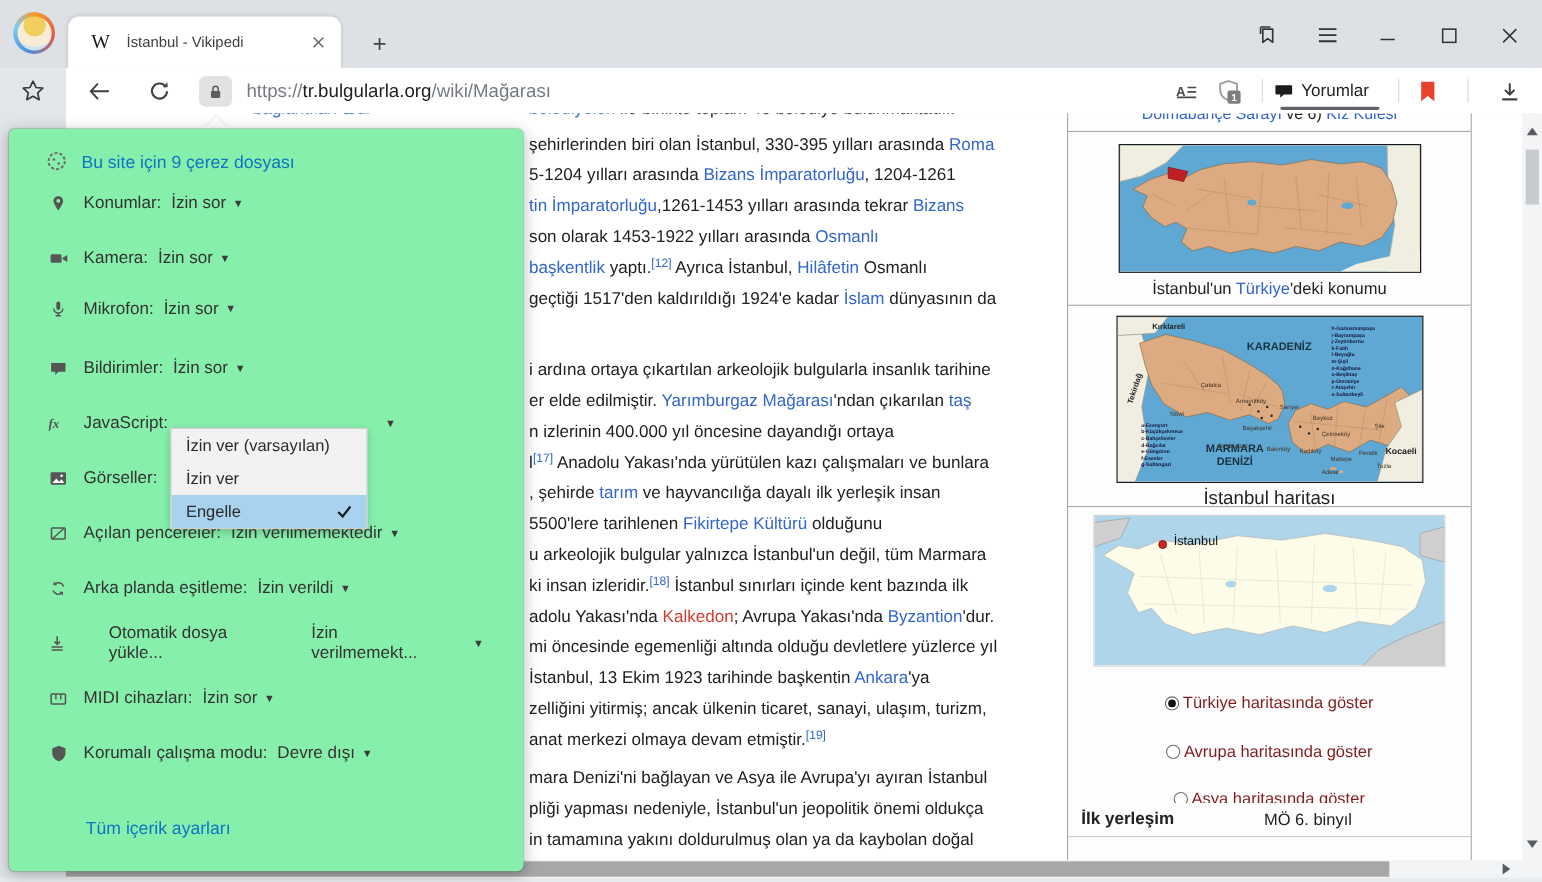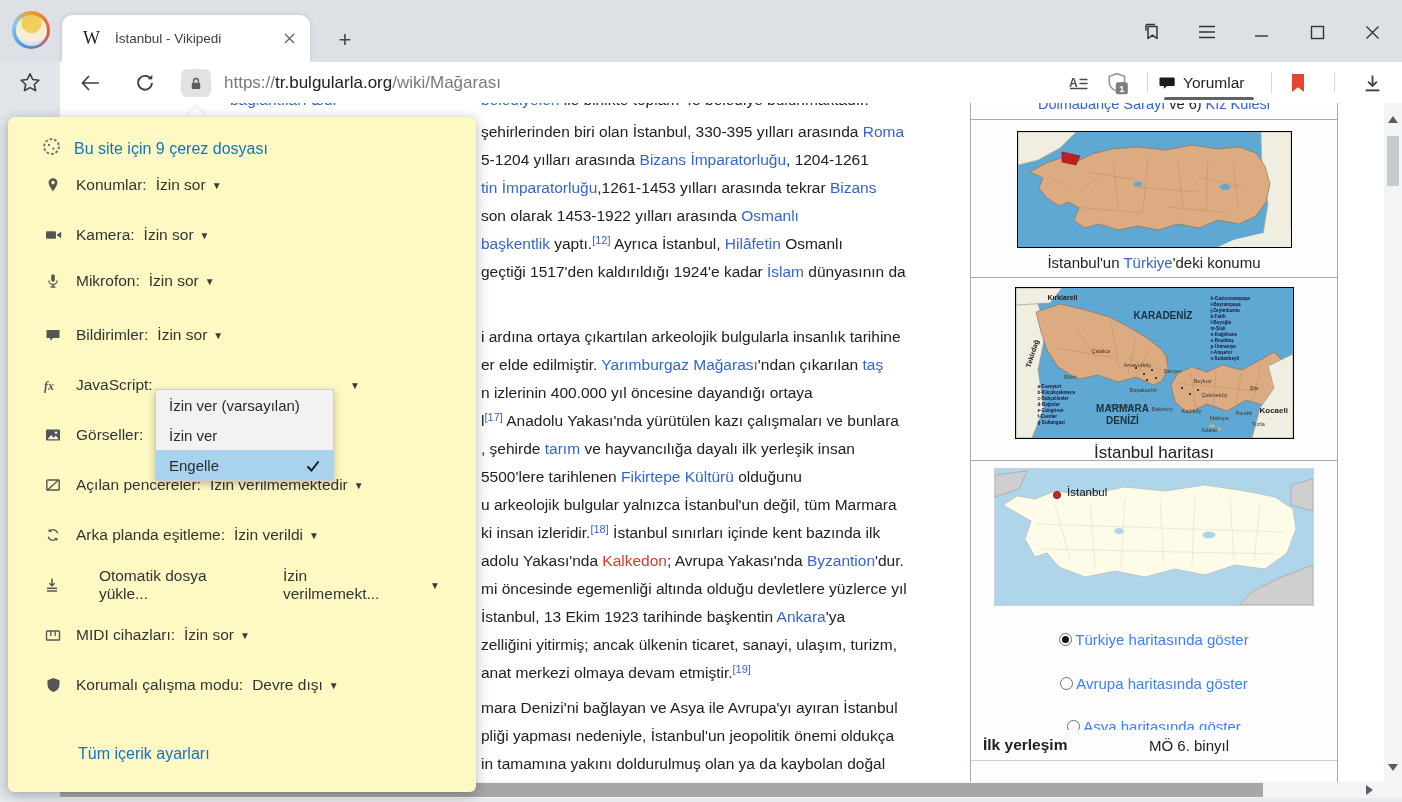--- a/index.html
+++ b/index.html
@@ -44,21 +44,21 @@
   #infobox{left:970px;top:103px;width:366px;height:679px;background:#fdfdfd;
            border-left:1px solid #a2a9b1;border-right:1px solid #a2a9b1;overflow:hidden;font-size:15px;}
   .ib-row{border-bottom:1px solid #a2a9b1;overflow:hidden;}
   #ib-toplink{height:16px;text-align:center;}
   #ib-toplink .inner{margin-top:-7px;font-size:14.5px;white-space:nowrap;}
   .mapframe{display:block;margin:0 auto;border:1px solid #000;position:relative;overflow:hidden;}
   .caption{text-align:center;color:#202122;}
   .maplabel{position:absolute;white-space:nowrap;}
   .legend{position:absolute;font-size:4.6px;line-height:6px;white-space:pre;color:#14143c;font-weight:bold;}
   #radios{margin-top:11px;text-align:center;}
-  .radio-line{height:19.5px;display:flex;align-items:center;justify-content:center;font-size:15px;color:#3b82f6;margin-top:24px;}
+  .radio-line{height:19.5px;display:flex;align-items:center;justify-content:center;font-size:15px;color:#7f1d1d;margin-top:24px;}
   .radio{width:13px;height:13px;border:1px solid #6d6d6d;border-radius:50%;margin-right:3px;background:#fff;
          display:inline-flex;align-items:center;justify-content:center;box-sizing:border-box;}
   .radio.sel::after{content:"";width:7px;height:7px;border-radius:50%;background:#111;}
   #coordline{margin-top:10px;text-align:center;font-size:15px;}
   #coordline a{color:#3366cc;text-decoration:none;}
   .ib-kv{display:flex;align-items:center;height:30px;border-bottom:1px solid #c8ccd1;}
   .ib-kv .k{font-weight:bold;padding-left:12px;width:178px;box-sizing:border-box;font-size:15.5px;}
   .ib-kv .v{font-size:15px;} .v.link{color:#3366cc;}
 
   
@@ -66,21 +66,21 @@
   #vsb-thumb{left:1387px;top:136px;width:12px;height:50px;background:#c7cbd0;}
   #hsb{left:60px;top:782px;width:1324px;height:16px;background:#f3f4f6;}
   #hsb-thumb{left:60px;top:783px;width:1203px;height:14px;background:#a7a7a7;}
   #sb-corner{left:1384px;top:782px;width:18px;height:20px;background:#f3f4f6;}
   #bottomstrip{left:0;top:798px;width:1402px;height:4px;background:#e8ebee;}
   .tri-up{width:0;height:0;border-left:5px solid transparent;border-right:5px solid transparent;border-bottom:7px solid #595d62;}
   .tri-down{width:0;height:0;border-left:5px solid transparent;border-right:5px solid transparent;border-top:7px solid #595d62;}
   .tri-right{width:0;height:0;border-top:5px solid transparent;border-bottom:5px solid transparent;border-left:7px solid #595d62;}
 
   
-  #panel{left:8px;top:117px;width:468px;height:675px;background:#fef9c3;border-radius:6px;
+  #panel{left:8px;top:117px;width:468px;height:675px;background:#86efac;border-radius:6px;
          box-shadow:0 3px 14px rgba(0,0,0,.28), 0 0 1px rgba(0,0,0,.2);z-index:40;}
   #panel-notch{left:189px;top:110px;width:15px;height:15px;background:#fff;transform:rotate(45deg);
                box-shadow:-2px -2px 3px rgba(0,0,0,.06);z-index:39;}
   #cookie-row{position:absolute;left:34px;top:20px;display:flex;align-items:center;}
   #cookie-link{margin-left:13px;font-size:16px;color:#1173c4;}
   .perm-row{position:absolute;left:36px;height:24px;display:flex;align-items:center;font-size:15.5px;color:#333;}
   .perm-icon{width:18px;display:flex;justify-content:center;}
   .perm-label{margin-left:14px;}
   .perm-value{margin-left:9px;}
   .arrow{font-size:10px;color:#3b3b3b;margin-left:6px;}

